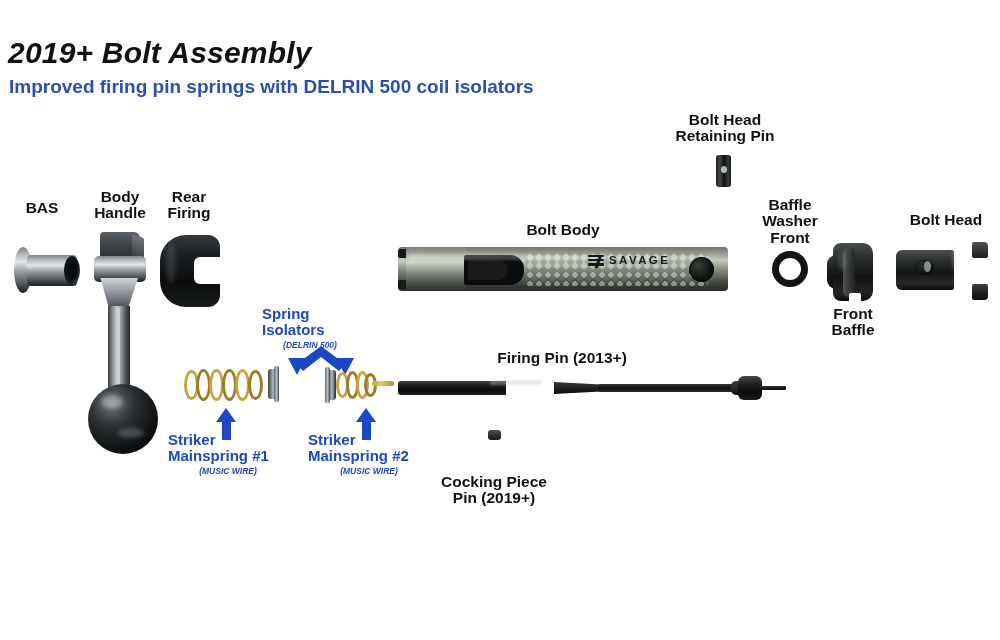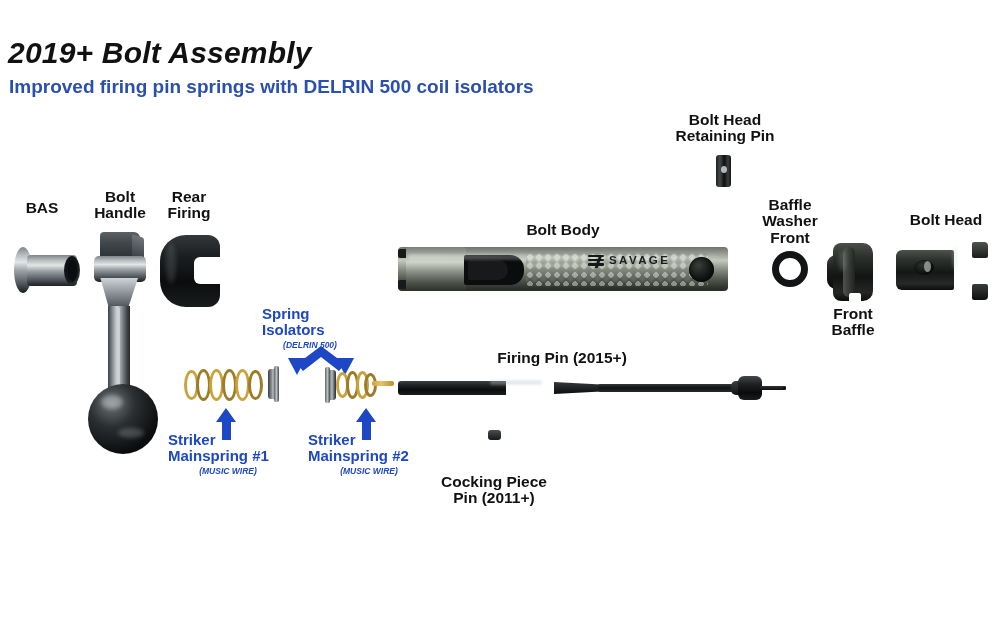--- a/index.html
+++ b/index.html
@@ -222,21 +222,21 @@
   <div class="abs subtitle" id="subtitle">Improved firing pin springs with DELRIN 500 coil isolators</div>
 
   <div class="abs plabel" style="left:10px;top:200px;width:64px;">BAS</div>
   <div class="abs" id="bas-part">
     <div class="abs steel" id="bas-flange"></div>
     <div class="abs steel" id="bas-body"></div>
     <div class="abs" id="bas-bore"></div>
     <div class="abs" id="bas-bore2"></div>
   </div>
 
-  <div class="abs plabel" style="left:84px;top:189px;width:72px;">Bolt
+  <div class="abs plabel" style="left:84px;top:189px;width:72px;">Body
 Handle</div>
   <div class="abs" id="handle-part">
     <div class="abs" id="h-top"></div>
     <div class="abs" id="h-top-edge"></div>
     <div class="abs steel" id="h-collar"></div>
     <div class="abs" id="h-wedge"></div>
     <div class="abs" id="h-shaft"></div>
     <div class="abs" id="h-shaft-line"></div>
     <div class="abs" id="h-ball"></div>
     <div class="abs" id="h-ball-gloss"></div>
@@ -343,34 +343,34 @@
   <div class="abs" id="bolthead">
     <div class="abs" id="bh-shaft"></div>
     <div class="abs" id="bh-hole"></div>
     <div class="abs" id="bh-hole-hi"></div>
     <div class="abs" id="bh-flange"></div>
     <div class="abs" id="bh-lug-t"></div>
     <div class="abs" id="bh-lug-b"></div>
     <div class="abs" id="bh-flange-hi"></div>
   </div>
 
-  <div class="abs plabel" style="left:462px;top:350px;width:200px;">Firing Pin (2015+)</div>
+  <div class="abs plabel" style="left:462px;top:350px;width:200px;">Firing Pin (2013+)</div>
   <div class="abs" id="firingpin">
     <div class="abs" id="fp-rear"></div>
     <div class="abs" id="fp-collar"></div>
     <div class="abs" id="fp-collar-hi"></div>
     <div class="abs" id="fp-taper"></div>
     <div class="abs" id="fp-mid"></div>
     <div class="abs" id="fp-flange-l"></div>
     <div class="abs" id="fp-flange"></div>
     <div class="abs" id="fp-tip"></div>
     <div class="abs" id="fp-tip2"></div>
   </div>
 
   <div class="abs" id="cockpin">
     <div class="abs" id="cp-head"></div>
     <div class="abs" id="cp-neck"></div>
     <div class="abs" id="cp-base"></div>
   </div>
   <div class="abs plabel" style="left:420px;top:474px;width:148px;">Cocking Piece
-Pin (2011+)</div>
+Pin (2019+)</div>
 
 </div>
 
 </body></html>

